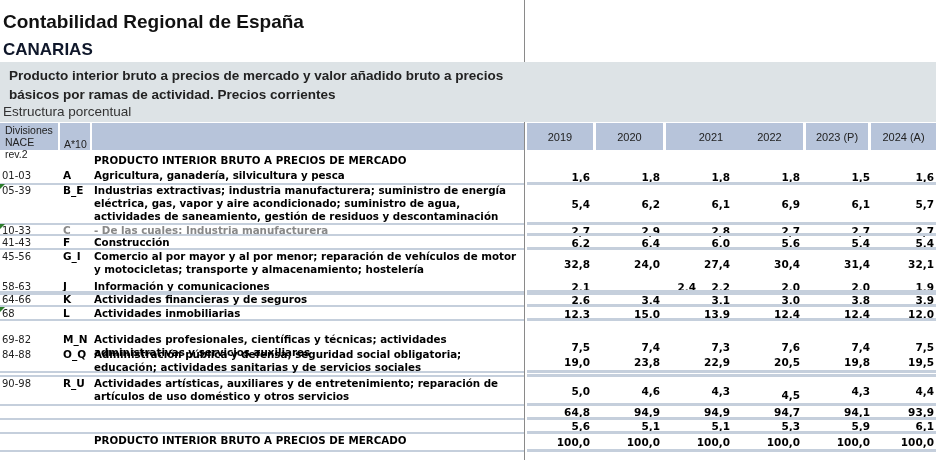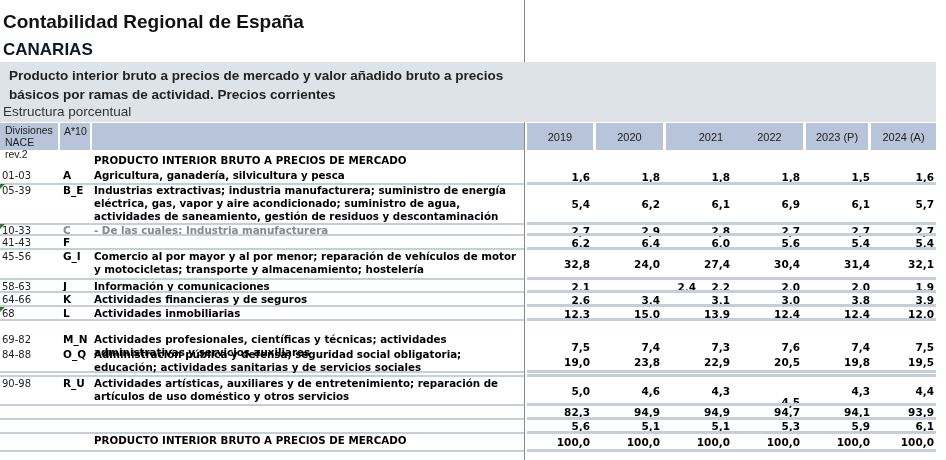--- a/index.html
+++ b/index.html
@@ -10,21 +10,21 @@
 
   .title { position: absolute; left: 3px; top: 11px; font-size: 19px; font-weight: bold; color: #111; }
   .region { position: absolute; left: 3px; top: 40px; font-size: 17px; font-weight: bold; color: #0f172a; }
 
   .band { position: absolute; left: 0; top: 62px; width: 936px; height: 60px; background: #dde3e6; }
   .subtitle { position: absolute; left: 3px; top: 66px; width: 522px; font-size: 13.5px; font-weight: bold; line-height: 19px; color: #222; margin-left: 6px; }
   .unit { position: absolute; left: 3px; top: 104px; font-size: 13.5px; color: #333; }
 
   .hdr { position: absolute; top: 123px; height: 27px; background: #b7c4da; font-size: 10.5px; color: #222; }
   .hdr-div { left: 0; width: 58px; padding: 1px 0 0 5px; line-height: 12px; }
-  .hdr-a10 { left: 60px; width: 30px; padding: 2px 0 0 4px; }
+  .hdr-a10 { left: 60px; width: 30px; padding: 15px 0 0 4px; }
   .hdr-blank { left: 92px; width: 432px; }
   .hdr-year { display: flex; align-items: center; justify-content: center; font-size: 11px; }
 
   .row { position: absolute; left: 0; width: 936px; font-size: 11px; }
   .row .sep-l { position: absolute; left: 0; bottom: 0; width: 524px; height: 2px; background: #c5cfdc; }
   .row .sep-r { position: absolute; left: 527px; bottom: 0; width: 409px; height: 3px; background: #c5cfdc; }
   .cell-code { position: absolute; left: 2px; top: 1px; font-family: "DejaVu Sans", sans-serif; font-size: 10px; color: #222; }
   .cell-a10 { position: absolute; left: 63px; top: 0px; font-weight: bold; font-family: "DejaVu Sans", sans-serif; font-size: 10.5px; }
   .cell-label { position: absolute; left: 94px; top: 0px; width: 432px; font-weight: bold; line-height: 12.8px; font-family: "DejaVu Sans", sans-serif; font-size: 10.3px; }
   .cell-val { position: absolute; width: 60px; text-align: right; font-weight: bold; font-family: "DejaVu Sans", sans-serif; font-size: 10.5px; }
@@ -103,30 +103,31 @@
       <span class="cell-val" style="left:670px;top:1px">2,8</span>
       <span class="cell-val" style="left:740px;top:1px">2,7</span>
       <span class="cell-val" style="left:810px;top:1px">2,7</span>
       <span class="cell-val" style="left:874px;top:1px">2,7</span>
       <span class="sep-l"></span>
       <span class="sep-r"></span>
     </div>
     <div class="row" style="top: 236px; height: 14px;">
       <span class="cell-code">41-43</span>
       <span class="cell-a10">F</span>
+      <span class="cell-label">Construcción</span>
       <span class="cell-val" style="left:530px;top:1px">6,2</span>
       <span class="cell-val" style="left:600px;top:1px">6,4</span>
       <span class="cell-val" style="left:670px;top:1px">6,0</span>
       <span class="cell-val" style="left:740px;top:1px">5,6</span>
       <span class="cell-val" style="left:810px;top:1px">5,4</span>
       <span class="cell-val" style="left:874px;top:1px">5,4</span>
       <span class="sep-l"></span>
       <span class="sep-r"></span>
     </div>
-    <div class="row" style="top: 250px; height: 30px;">
+    <div class="row" style="top: 250px; height: 45px;">
       <span class="cell-code">45-56</span>
       <span class="cell-a10">G_I</span>
       <span class="cell-label">Comercio al por mayor y al por menor; reparación de vehículos de motor y motocicletas; transporte y almacenamiento; hostelería</span>
       <span class="cell-val" style="left:530px;top:8px">32,8</span>
       <span class="cell-val" style="left:600px;top:8px">24,0</span>
       <span class="cell-val" style="left:670px;top:8px">27,4</span>
       <span class="cell-val" style="left:740px;top:8px">30,4</span>
       <span class="cell-val" style="left:810px;top:8px">31,4</span>
       <span class="cell-val" style="left:874px;top:8px">32,1</span>
       <span class="sep-l"></span>
@@ -198,30 +199,30 @@
       <span class="sep-l"></span>
       <span class="sep-r"></span>
     </div>
     <div class="row" style="top: 377px; height: 29px;">
       <span class="cell-code">90-98</span>
       <span class="cell-a10">R_U</span>
       <span class="cell-label">Actividades artísticas, auxiliares y de entretenimiento; reparación de artículos de uso doméstico y otros servicios</span>
       <span class="cell-val" style="left:530px;top:8px">5,0</span>
       <span class="cell-val" style="left:600px;top:8px">4,6</span>
       <span class="cell-val" style="left:670px;top:8px">4,3</span>
-      <span class="cell-val" style="left:740px;top:19px">4,5</span>
+      <span class="cell-val" style="left:740px;top:12px">4,5</span>
       <span class="cell-val" style="left:810px;top:8px">4,3</span>
       <span class="cell-val" style="left:874px;top:8px">4,4</span>
       <span class="sep-l"></span>
       <span class="sep-r"></span>
     </div>
     <div class="row" style="top: 406px; height: 14px;">
       <span class="cell-code"></span>
       <span class="cell-a10"></span>
-      <span class="cell-val" style="left:530px;top:0px">82,3</span>
+      <span class="cell-val" style="left:530px;top:0px">64,8</span>
       <span class="cell-val" style="left:600px;top:0px">94,9</span>
       <span class="cell-val" style="left:670px;top:0px">94,9</span>
       <span class="cell-val" style="left:740px;top:0px">94,7</span>
       <span class="cell-val" style="left:810px;top:0px">94,1</span>
       <span class="cell-val" style="left:874px;top:0px">93,9</span>
       <span class="sep-l"></span>
       <span class="sep-r"></span>
     </div>
     <div class="row" style="top: 420px; height: 14px;">
       <span class="cell-code"></span>

